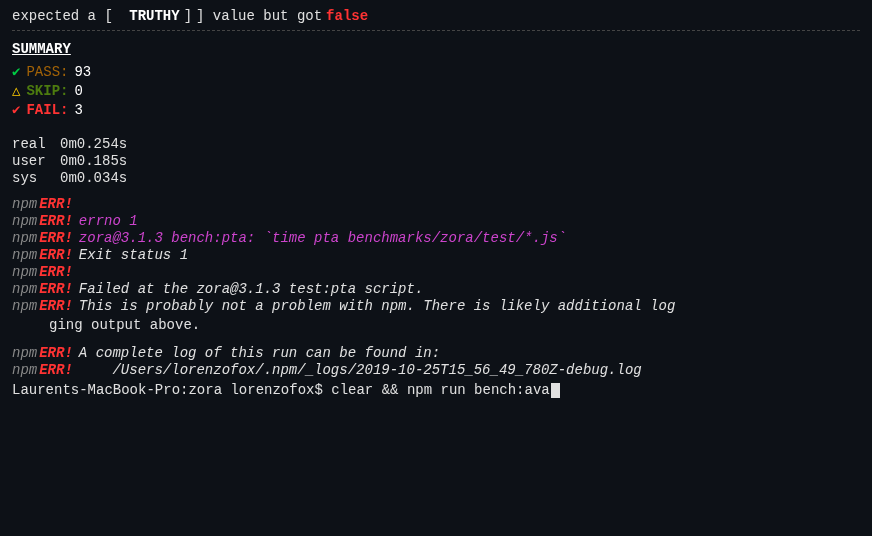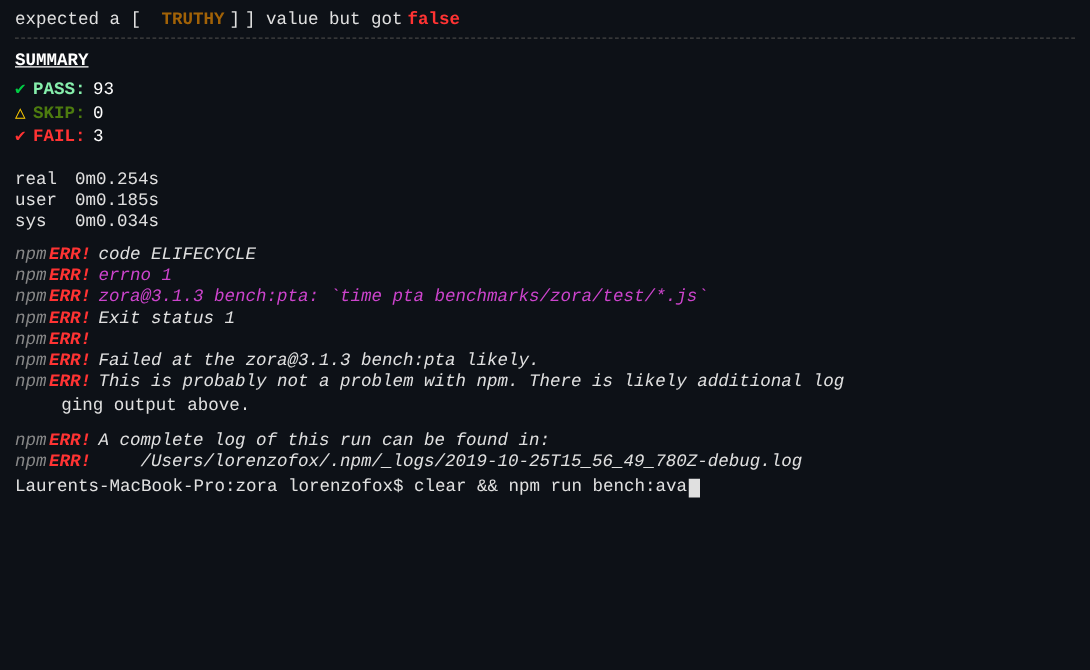--- a/index.html
+++ b/index.html
@@ -56,21 +56,21 @@
     }
 
     .triangle-yellow {
       color: #ffcc00;
     }
 
     .check-red {
       color: #ff3333;
     }
 
-    .label-pass { color: #86efac; font-weight: bold; }
+    .label-pass { color: #a16207; font-weight: normal; }
     .label-skip { color: #4d7c0f; font-weight: bold; }
     .label-fail { color: #ff3333; font-weight: bold; }
 
     .value-white { color: #ffffff; }
 
     .timing-section {
       margin-bottom: 10px;
     }
 
     .timing-row {
@@ -139,21 +139,21 @@
       display: inline-block;
       width: 9px;
       height: 15px;
       background-color: #e0e0e0;
       vertical-align: text-bottom;
       margin-left: 1px;
     }
 
     .top-text-white { color: #e0e0e0; }
     .top-bracket { color: #e0e0e0; }
-    .top-truthy { color: #a16207; font-weight: bold; }
+    .top-truthy { color: #ffffff; font-weight: bold; }
     .top-false { color: #ff3333; font-weight: bold; }
 
     .wrap-line {
       margin-bottom: 1px;
       line-height: 1.5;
       margin-left: 37px;
     }
   </style>
 </head>
 <body>
@@ -203,21 +203,20 @@
       <span class="timing-label">sys</span>
       <span class="timing-value">0m0.034s</span>
     </div>
   </div>
 
   <div class="npm-lines">
 
     <div class="npm-line">
       <span class="npm-word">npm</span>
       <span class="err-badge">ERR!</span>
-      <span class="npm-content-white">code ELIFECYCLE</span>
     </div>
 
     <div class="npm-line">
       <span class="npm-word">npm</span>
       <span class="err-badge">ERR!</span>
       <span class="npm-content-magenta">errno 1</span>
     </div>
 
     <div class="npm-line">
       <span class="npm-word">npm</span>
@@ -232,21 +231,21 @@
     </div>
 
     <div class="npm-line">
       <span class="npm-word">npm</span>
       <span class="err-badge">ERR!</span>
     </div>
 
     <div class="npm-line">
       <span class="npm-word">npm</span>
       <span class="err-badge">ERR!</span>
-      <span class="npm-content-white">Failed at the zora@3.1.3 bench:pta likely.</span>
+      <span class="npm-content-white">Failed at the zora@3.1.3 test:pta script.</span>
     </div>
 
     <div class="npm-line">
       <span class="npm-word">npm</span>
       <span class="err-badge">ERR!</span>
       <span class="npm-content-white">This is probably not a problem with npm. There is likely additional log</span>
     </div>
 
     <div class="wrap-line">
       <span class="npm-content-white">ging output above.</span>

